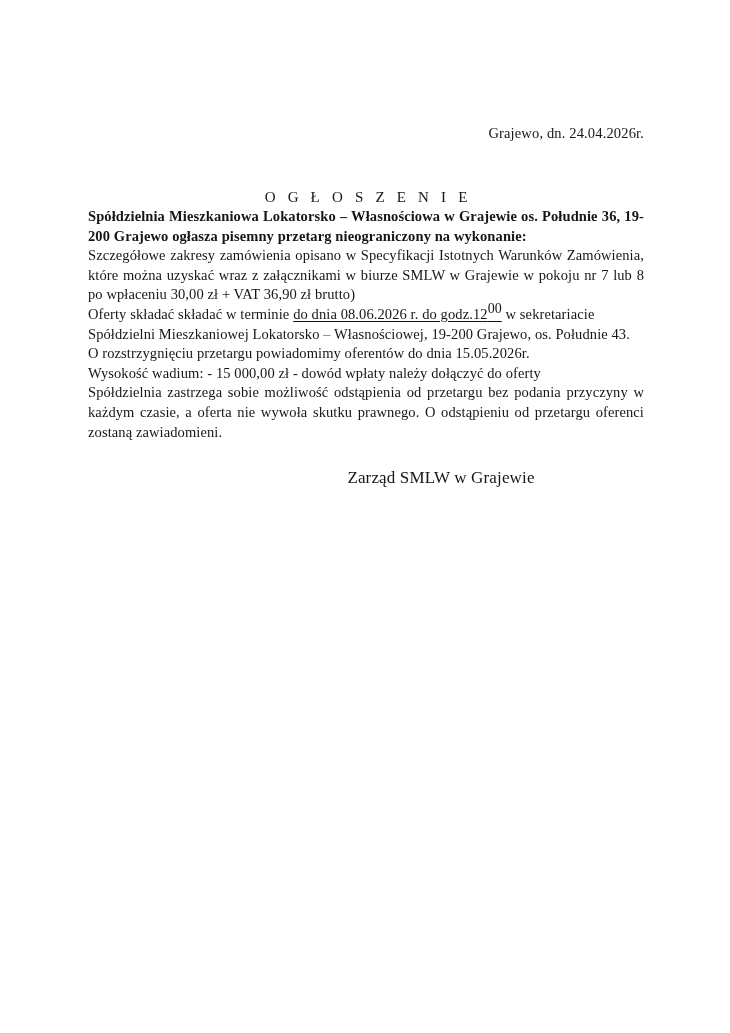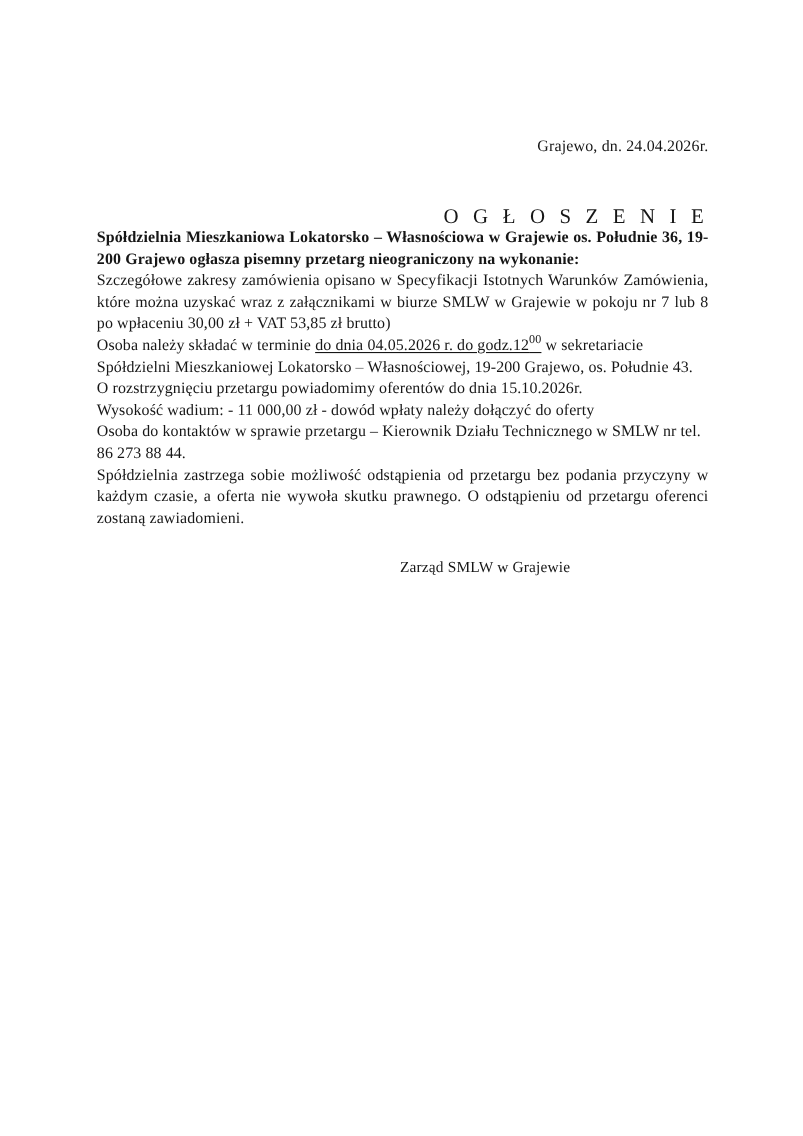--- a/index.html
+++ b/index.html
@@ -37,22 +37,22 @@
     margin-top: 84px;
     text-align: right;
     font-size: 14.5px;
     line-height: 19px;
     letter-spacing: .15px;
   }
 
   
   .doc-title {
     margin-top: 45px;
-    text-align: right;
-    font-size: 19px;
+    text-align: center;
+    font-size: 15px;
     letter-spacing: 4.2px;
     line-height: 19px;
     text-indent: 4.2px;
   }
 
   
   p.para {
     margin: 0;
     font-size: 14.5px;
     line-height: 19.6px;
@@ -69,62 +69,61 @@
   p.subject {
     font-weight: bold;
     text-align: justify;
     letter-spacing: .1px;
   }
   .u {
     text-decoration: underline;
     text-underline-offset: 2px;
   }
   sup {
-    font-size: 11px;
+    font-size: 14px;
     vertical-align: super;
     line-height: 0;
   }
   .dash-light {
     color: #6f6f6f;
   }
 
   
   .signature {
     margin-top: 26px;
     text-align: center;
-    font-size: 14px;
+    font-size: 17px;
     line-height: 19px;
     letter-spacing: .15px;
     padding-left: 150px;
   }
   .nb { white-space: nowrap; }
 </style>
 </head>
 <body>
 
 <div class="page">
   <div class="content">
 
     <div class="datebar">Grajewo, dn. 24.04.2026r.</div>
 
     <div class="doc-title">O G Ł O S Z E N I E</div>
 
     <p class="para gap-intro">Spółdzielnia Mieszkaniowa Lokatorsko – Własnościowa w Grajewie os. Południe 36, 19-200 Grajewo ogłasza pisemny przetarg nieograniczony na wykonanie:</p>
 
 
-    <p class="para gap-block">Szczegółowe zakresy zamówienia opisano w Specyfikacji Istotnych Warunków Zamówienia, które można uzyskać wraz z załącznikami w biurze SMLW w Grajewie w pokoju nr 7 lub 8 po wpłaceniu 30,00 zł + VAT 53,85 zł brutto)</p>
+    <p class="para gap-block">Szczegółowe zakresy zamówienia opisano w Specyfikacji Istotnych Warunków Zamówienia, które można uzyskać wraz z załącznikami w biurze SMLW w Grajewie w pokoju nr 7 lub 8 po wpłaceniu 30,00 zł + VAT 36,90 zł brutto)</p>
 
-    <p class="para nojust"><span>Osoba należy składać w terminie </span><span class="u nb"><span>do dnia 04.05.2026 r. do godz.12</span><sup>00</sup></span><span> w sekretariacie Spółdzielni Mieszkaniowej Lokatorsko </span><span class="dash-light">–</span><span> Własnościowej, 19-200 Grajewo, os. Południe 43.</span></p>
+    <p class="para nojust"><span>Oferty składać składać w terminie </span><span class="u nb"><span>do dnia 08.06.2026 r. do godz.12</span><sup>00</sup></span><span> w sekretariacie Spółdzielni Mieszkaniowej Lokatorsko </span><span class="dash-light">–</span><span> Własnościowej, 19-200 Grajewo, os. Południe 43.</span></p>
 
 
-    <p class="para nojust">O rozstrzygnięciu przetargu powiadomimy oferentów do dnia 15.10.2026r.</p>
+    <p class="para nojust">O rozstrzygnięciu przetargu powiadomimy oferentów do dnia 15.05.2026r.</p>
 
 
-    <p class="para nojust">Wysokość wadium:    -    11 000,00 zł - dowód wpłaty należy dołączyć do oferty</p>
+    <p class="para nojust">Wysokość wadium:    -    15 000,00 zł - dowód wpłaty należy dołączyć do oferty</p>
 
-    <p class="para nojust">Osoba do kontaktów w sprawie przetargu – Kierownik Działu Technicznego w SMLW nr tel. 86 273 88 44.</p>
 
     <p class="para">Spółdzielnia zastrzega sobie możliwość odstąpienia od przetargu bez podania przyczyny w każdym czasie, a oferta nie wywoła skutku prawnego. O odstąpieniu od przetargu oferenci zostaną zawiadomieni.</p>
 
     <div class="signature">Zarząd SMLW w Grajewie</div>
 
   </div>
 </div>
 
 </body></html>

